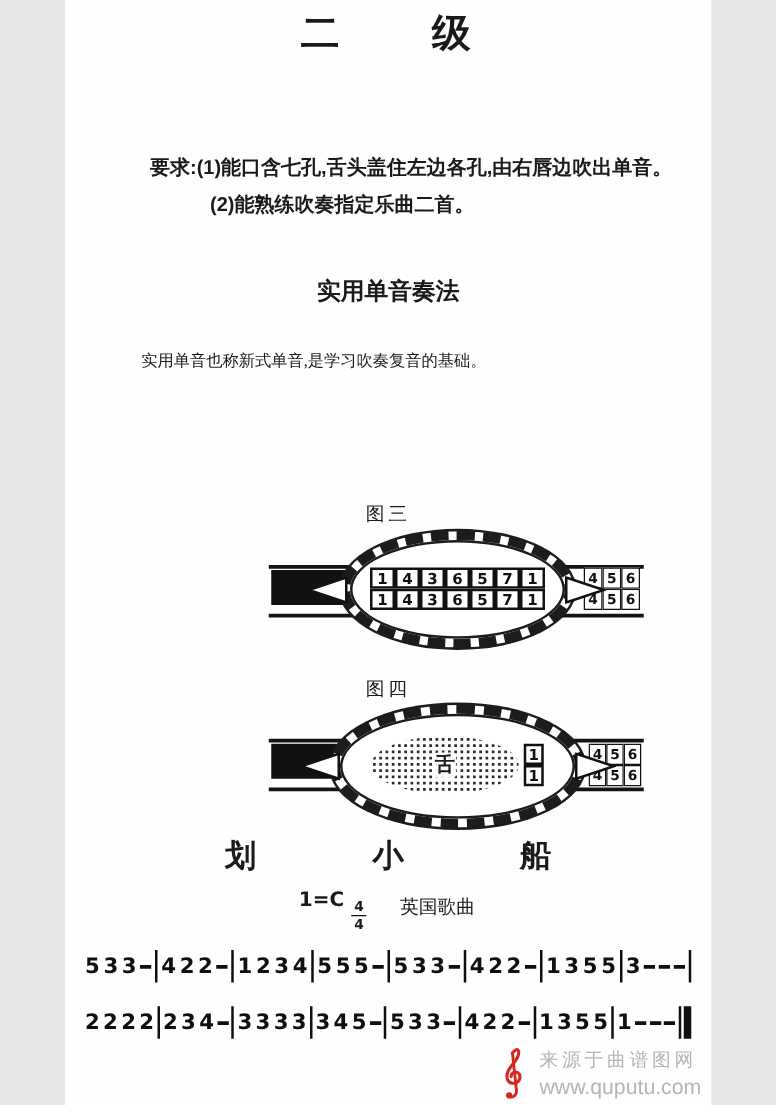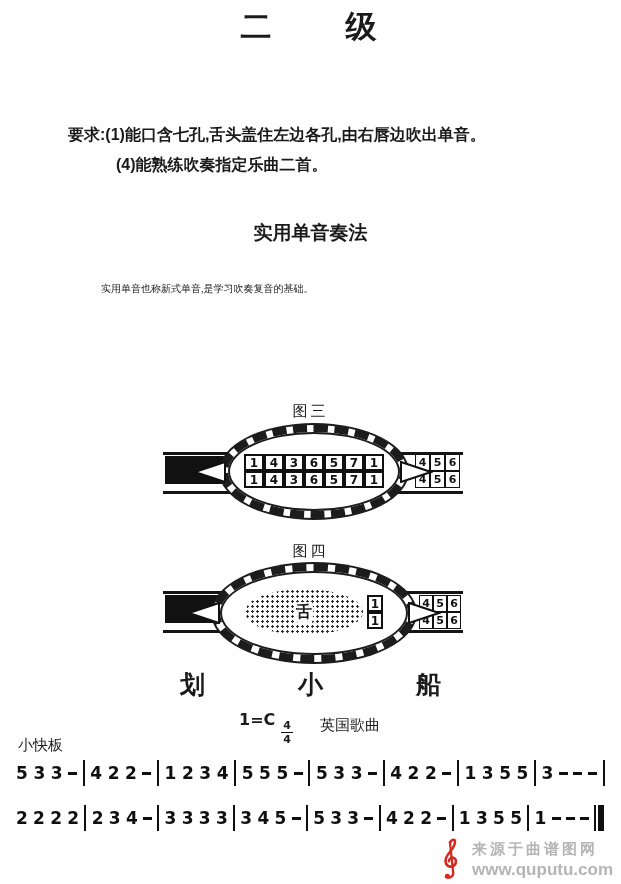--- a/index.html
+++ b/index.html
@@ -1,39 +1,39 @@
 <!DOCTYPE html>
 <html><head>
 <meta charset="utf-8">
 <style>
   html,body{margin:0;padding:0;background:#e8e8e8;}
   .page{
-    position:relative; width:621px; height:884px; margin:0 auto;
+    position:relative; width:517px; height:884px; margin:0 auto;
     background:#fefefe; overflow:hidden; color:#1a1a1a;
     font-family:"Liberation Serif", serif;
   }
   .abs{position:absolute; left:0; right:0;}
 
   
   .main-title{top:6px; text-align:center; font-family:"Liberation Sans",sans-serif;
     font-size:31px; font-weight:bold; letter-spacing:4px;}
   .subtitle{top:58px; text-align:center; font-family:"Liberation Sans",sans-serif;
     font-size:21px; font-weight:bold;}
 
   
   .req{top:120px; left:45px; right:25px; font-family:"Liberation Sans",sans-serif;
     font-size:16px; font-weight:bold; line-height:30px;margin-left:23px;}
   .req-line2{padding-left:48px;}
 
   .sec-title{top:220px; text-align:center; font-family:"Liberation Sans",sans-serif;
     font-size:19px; font-weight:bold;}
 
   
-  .paras{top:276px; left:35px; right:19px; font-size:10px; line-height:26px;
-    text-align:justify;margin-left:46px;}
+  .paras{top:276px; left:35px; right:19px; font-size:13px; line-height:26px;
+    text-align:justify;}
   .paras p{margin:0; text-indent:2em;}
 
   
   .fig-label{text-align:center; font-size:15px; letter-spacing:3px;}
   .fig3-label{top:402px;} .fig4-label{top:542px;}
 
   
   .figure{position:absolute; width:300px; left:163px; height:96px;}
   .fig3{top:425px;} .fig4{top:564px; height:100px;}
   .fbar{position:absolute; left:0; right:0; top:27px; height:36px;
@@ -77,35 +77,35 @@
   .music-line{position:absolute; left:16px; right:16px; height:30px;
     display:flex; justify-content:space-between; align-items:center;}
   .music1{top:758px;} .music2{top:803px;}
   .t-note{font:bold 17px "DejaVu Sans",sans-serif; color:#0f0f0f;}
   .t-dash{width:9px; height:3px; background:#0f0f0f; display:inline-block;}
   .t-bar{width:2px; height:26px; background:#0f0f0f; display:inline-block;}
   .t-final{width:10px; height:26px; display:inline-block; box-sizing:border-box;
     border-left:2.5px solid #0f0f0f; border-right:6px solid #0f0f0f;}
 
   
-  .watermark{position:absolute; right:8px; bottom:4px; display:flex; align-items:flex-end; gap:8px;font-weight:bold;}
+  .watermark{position:absolute; right:8px; bottom:4px; display:flex; align-items:flex-end; gap:8px;}
   .wm-texts{display:flex; flex-direction:column; align-items:flex-start; line-height:1.25;}
   .wm-source{font-size:15px; letter-spacing:3px;}
   .wm-url{font-size:17px; font-family:"Liberation Sans",sans-serif;}
 </style>
 </head>
 <body>
 
 <div class="page">
 
   <div class="abs main-title">二　　级</div>
 
   <div class="abs req">
     <div>要求:(1)能口含七孔,舌头盖住左边各孔,由右唇边吹出单音。</div>
-    <div class="req-line2">(4)能熟练吹奏指定乐曲二首。</div>
+    <div class="req-line2">(2)能熟练吹奏指定乐曲二首。</div>
   </div>
 
   <div class="abs sec-title">实用单音奏法</div>
 
   <div class="abs paras">
     <p>实用单音也称新式单音,是学习吹奏复音的基础。</p>
   </div>
 
   <div class="abs fig-label fig3-label">图三</div>
 
@@ -179,21 +179,20 @@
   <div class="abs meta">
     <div class="keysig">
       <span>1=C</span><span class="frac">
           <span class="num">4</span>
           <span class="den">4</span>
         </span>
     </div>
     <div class="source">英国歌曲</div>
   </div>
 
-  <div class="abs tempo">小快板</div>
 
   <div class="music-line music1">
       <span class="t-note">5</span>
       <span class="t-note">3</span>
       <span class="t-note">3</span>
       <span class="t-dash"></span>
       <span class="t-bar"></span>
       <span class="t-note">4</span>
       <span class="t-note">2</span>
       <span class="t-note">2</span>

